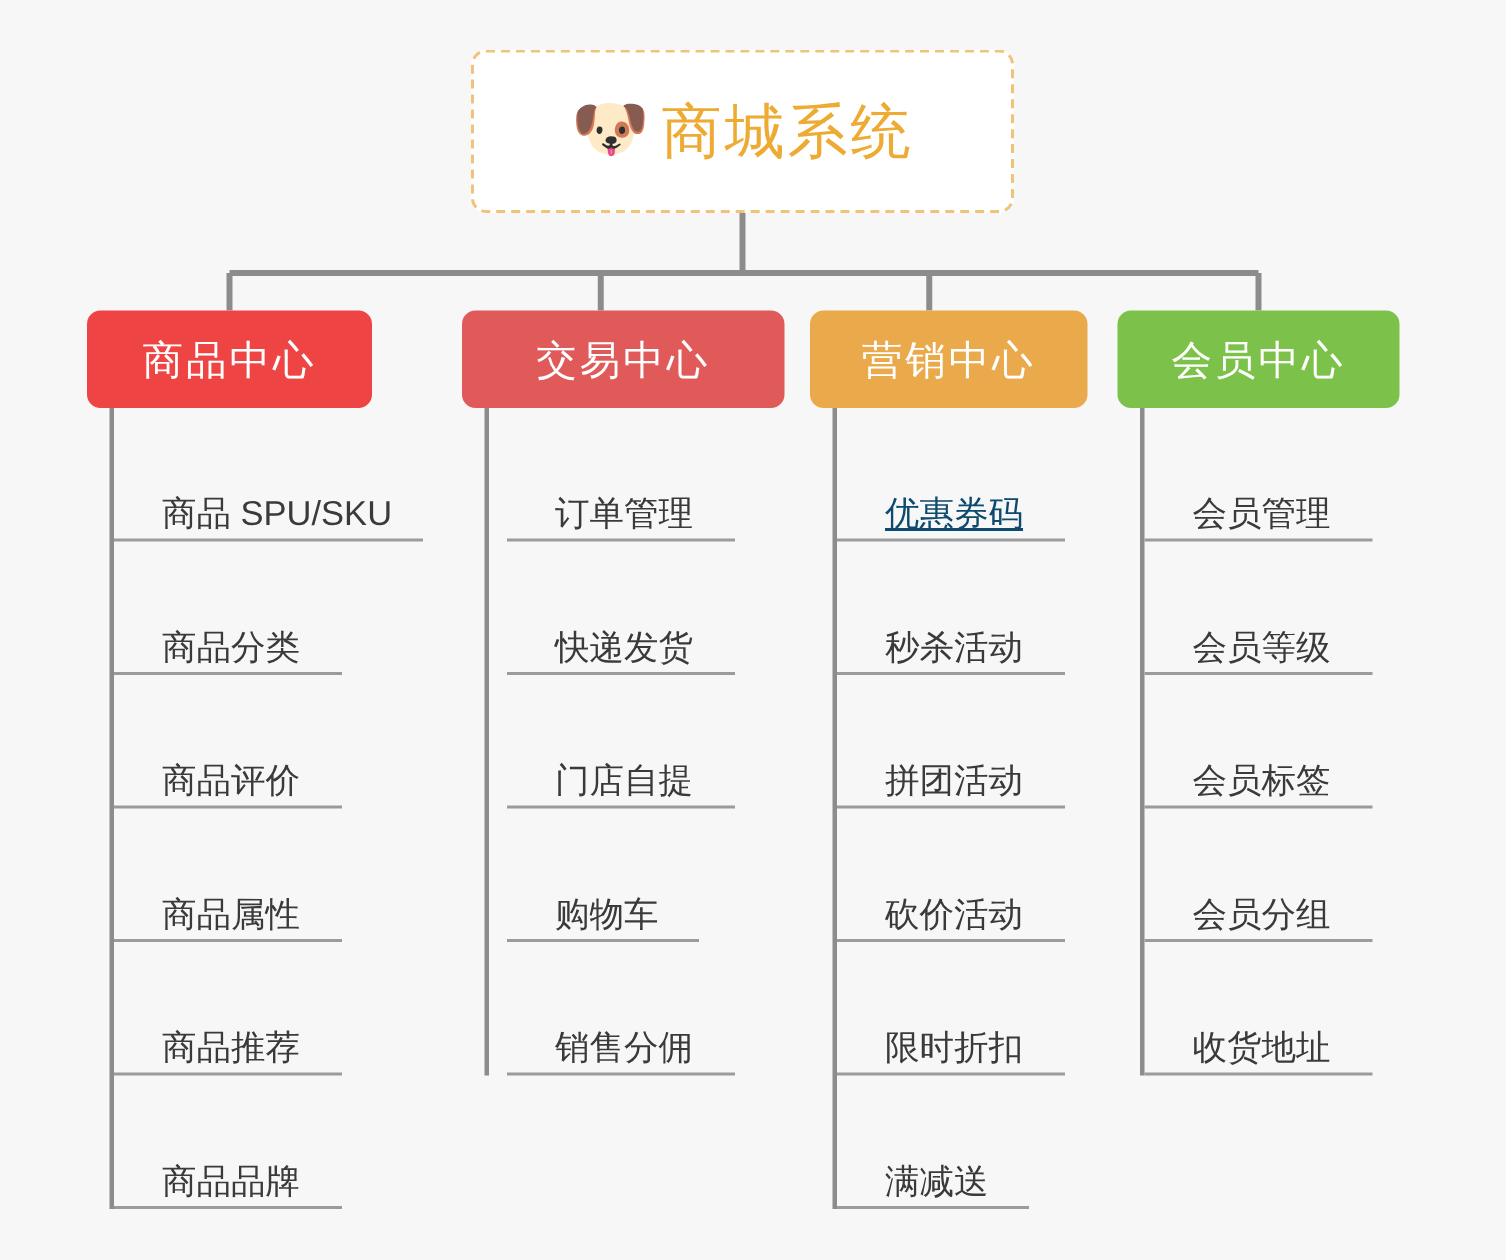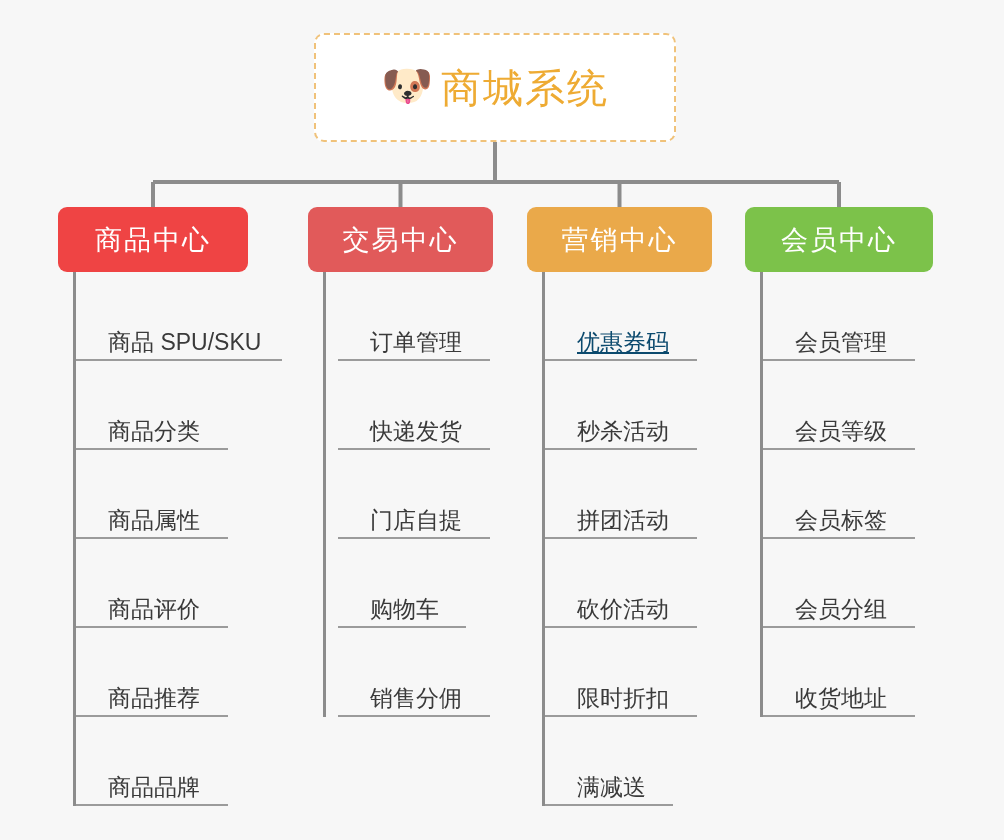--- a/index.html
+++ b/index.html
@@ -143,39 +143,39 @@
         <div class="leaf-list" style="border-left-color: rgb(140, 140, 140);">
           <div class="leaf-item">
             <span class="leaf-label" style="color: rgb(58, 58, 58);">商品 SPU/SKU</span>
             <span class="leaf-underline" style="background: rgb(155, 155, 155); width: 206px;"></span>
           </div>
           <div class="leaf-item">
             <span class="leaf-label" style="color: rgb(58, 58, 58);">商品分类</span>
             <span class="leaf-underline" style="background: rgb(155, 155, 155); width: 152px;"></span>
           </div>
           <div class="leaf-item">
+            <span class="leaf-label" style="color: rgb(58, 58, 58);">商品评价</span>
+            <span class="leaf-underline" style="background: rgb(155, 155, 155); width: 152px;"></span>
+          </div>
+          <div class="leaf-item">
             <span class="leaf-label" style="color: rgb(58, 58, 58);">商品属性</span>
             <span class="leaf-underline" style="background: rgb(155, 155, 155); width: 152px;"></span>
           </div>
           <div class="leaf-item">
-            <span class="leaf-label" style="color: rgb(58, 58, 58);">商品评价</span>
-            <span class="leaf-underline" style="background: rgb(155, 155, 155); width: 152px;"></span>
-          </div>
-          <div class="leaf-item">
             <span class="leaf-label" style="color: rgb(58, 58, 58);">商品推荐</span>
             <span class="leaf-underline" style="background: rgb(155, 155, 155); width: 152px;"></span>
           </div>
           <div class="leaf-item">
             <span class="leaf-label" style="color: rgb(58, 58, 58);">商品品牌</span>
             <span class="leaf-underline" style="background: rgb(155, 155, 155); width: 152px;"></span>
           </div>
         </div>
       </div>
       <div class="column" style="left: 308px; width: 185px;">
-        <div class="cat-box" style="background: rgb(225, 90, 90); width: 185px;">
+        <div class="cat-box" style="background: rgb(225, 90, 90); width: 215px;">
           <span>交易中心</span>
         </div>
         <div class="leaf-list" style="border-left-color: rgb(140, 140, 140); padding-left: 12px;">
           <div class="leaf-item">
             <span class="leaf-label" style="color: rgb(58, 58, 58);">订单管理</span>
             <span class="leaf-underline" style="background: rgb(155, 155, 155); width: 152px;"></span>
           </div>
           <div class="leaf-item">
             <span class="leaf-label" style="color: rgb(58, 58, 58);">快递发货</span>
             <span class="leaf-underline" style="background: rgb(155, 155, 155); width: 152px;"></span>
@@ -187,21 +187,21 @@
           <div class="leaf-item">
             <span class="leaf-label" style="color: rgb(58, 58, 58);">购物车</span>
             <span class="leaf-underline" style="background: rgb(155, 155, 155); width: 128px;"></span>
           </div>
           <div class="leaf-item">
             <span class="leaf-label" style="color: rgb(58, 58, 58);">销售分佣</span>
             <span class="leaf-underline" style="background: rgb(155, 155, 155); width: 152px;"></span>
           </div>
         </div>
       </div>
-      <div class="column" style="left: 527px; width: 185px;">
+      <div class="column" style="left: 540px; width: 185px;">
         <div class="cat-box" style="background: rgb(234, 169, 74); width: 185px;">
           <span>营销中心</span>
         </div>
         <div class="leaf-list" style="border-left-color: rgb(140, 140, 140);">
           <div class="leaf-item">
             <span class="leaf-label" style="color: #0c4a6e; text-decoration: underline;">优惠券码</span>
             <span class="leaf-underline" style="background: rgb(155, 155, 155); width: 152px;"></span>
           </div>
           <div class="leaf-item">
             <span class="leaf-label" style="color: rgb(58, 58, 58);">秒杀活动</span>

